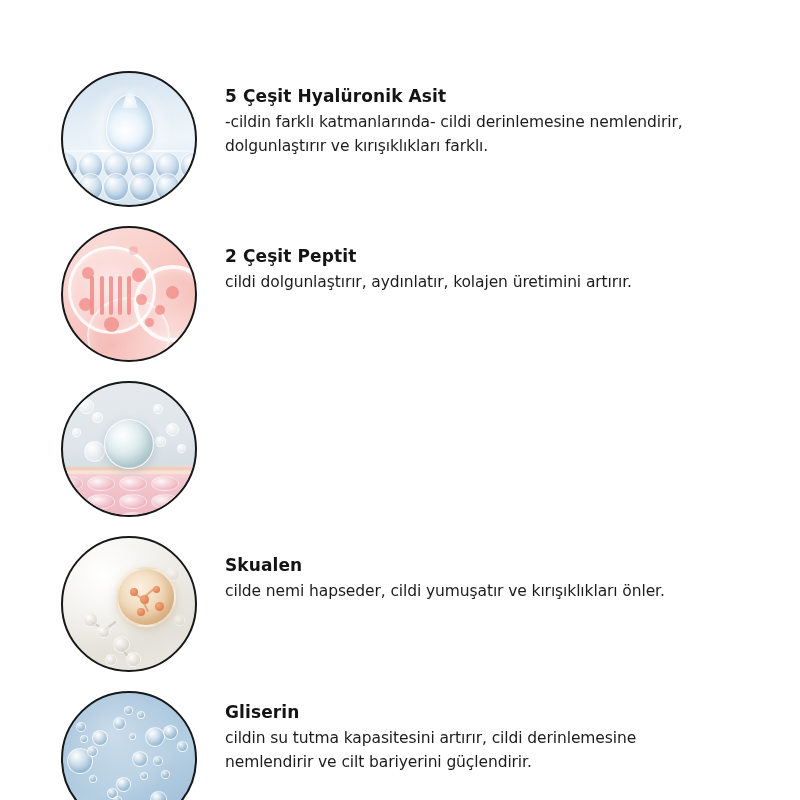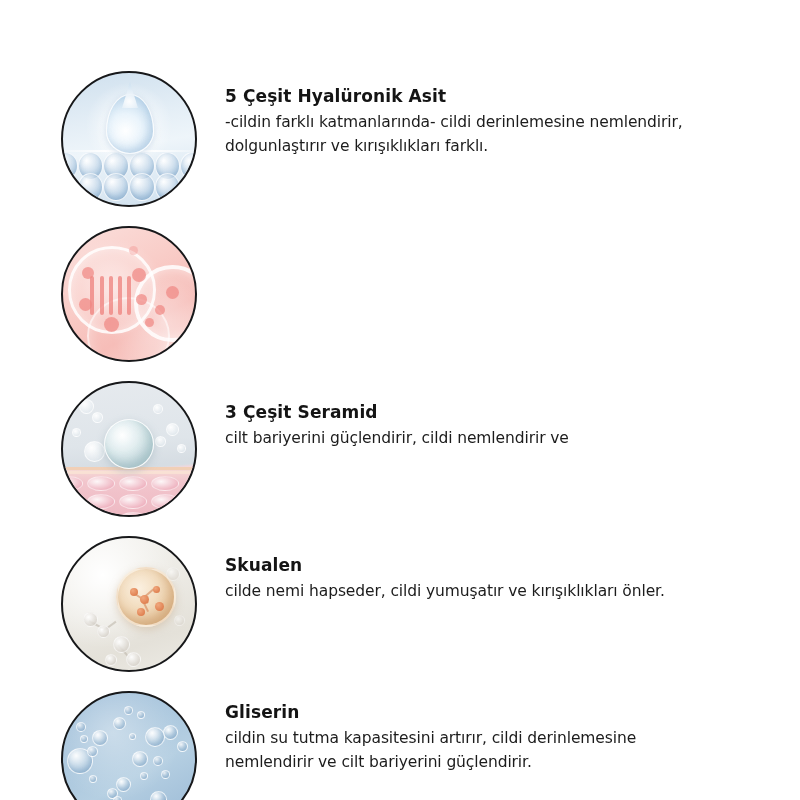--- a/index.html
+++ b/index.html
@@ -336,20 +336,24 @@
             <span class="pep-node" style="left:-14%; top:56%; width:13px; height:13px;"></span>
             <span class="pep-node" style="left:30%; top:104%; width:15px; height:15px;"></span>
           </div>
           <span class="pep-node" style="left:70%; top:58%; width:10px; height:10px;"></span>
           <span class="pep-node" style="left:78%; top:44%; width:13px; height:13px;"></span>
           <span class="pep-node" style="left:62%; top:68%; width:9px;  height:9px;"></span>
           <span class="pep-node" style="left:50%; top:14%; width:9px;  height:9px; opacity:.5;"></span>
         </div>
       </div>
     </div>
+    <div class="copy" style="top:21px;">
+      <p class="ingredient-title">2 Çeşit Peptit</p>
+      <p class="ingredient-desc">cildi dolgunlaştırır, aydınlatır, kolajen üretimini artırır.</p>
+    </div>
   </div>
 
   <div class="ingredient-row" style="top:335px;">
     <div class="swatch-wrap">
       <div class="swatch bg-ceramide">
         <div class="swatch-inner">
           <div class="cer-skinband"></div>
           <div class="cer-derm">
             <span class="cer-cell"></span>
             <span class="cer-cell"></span>
@@ -371,24 +375,20 @@
           <span class="cer-bub" style="left:22%; top:22%; width:9px;  height:9px;"></span>
           <span class="cer-bub" style="left:7%;  top:34%; width:7px;  height:7px;"></span>
           <span class="cer-bub" style="left:68%; top:16%; width:8px;  height:8px;"></span>
           <span class="cer-bub" style="left:78%; top:30%; width:11px; height:11px;"></span>
           <span class="cer-bub" style="left:86%; top:46%; width:7px;  height:7px;"></span>
           <span class="cer-bub" style="left:16%; top:44%; width:19px; height:19px;"></span>
           <span class="cer-bub" style="left:70%; top:40%; width:9px;  height:9px;"></span>
           <div class="cer-drop"></div>
         </div>
       </div>
-    </div>
-    <div class="copy" style="top:22px;">
-      <p class="ingredient-title">3 Çeşit Seramid</p>
-      <p class="ingredient-desc">cilt bariyerini güçlendirir, cildi nemlendirir ve</p>
     </div>
   </div>
 
   <div class="ingredient-row" style="top:490px;">
     <div class="swatch-wrap">
       <div class="swatch bg-squalane">
         <div class="swatch-inner">
           <div class="sq-sphere">
             <span class="sq-bond" style="left:30%; top:42%; width:16px; transform:rotate(34deg);"></span>
             <span class="sq-bond" style="left:44%; top:52%; width:15px; transform:rotate(-40deg);"></span>

